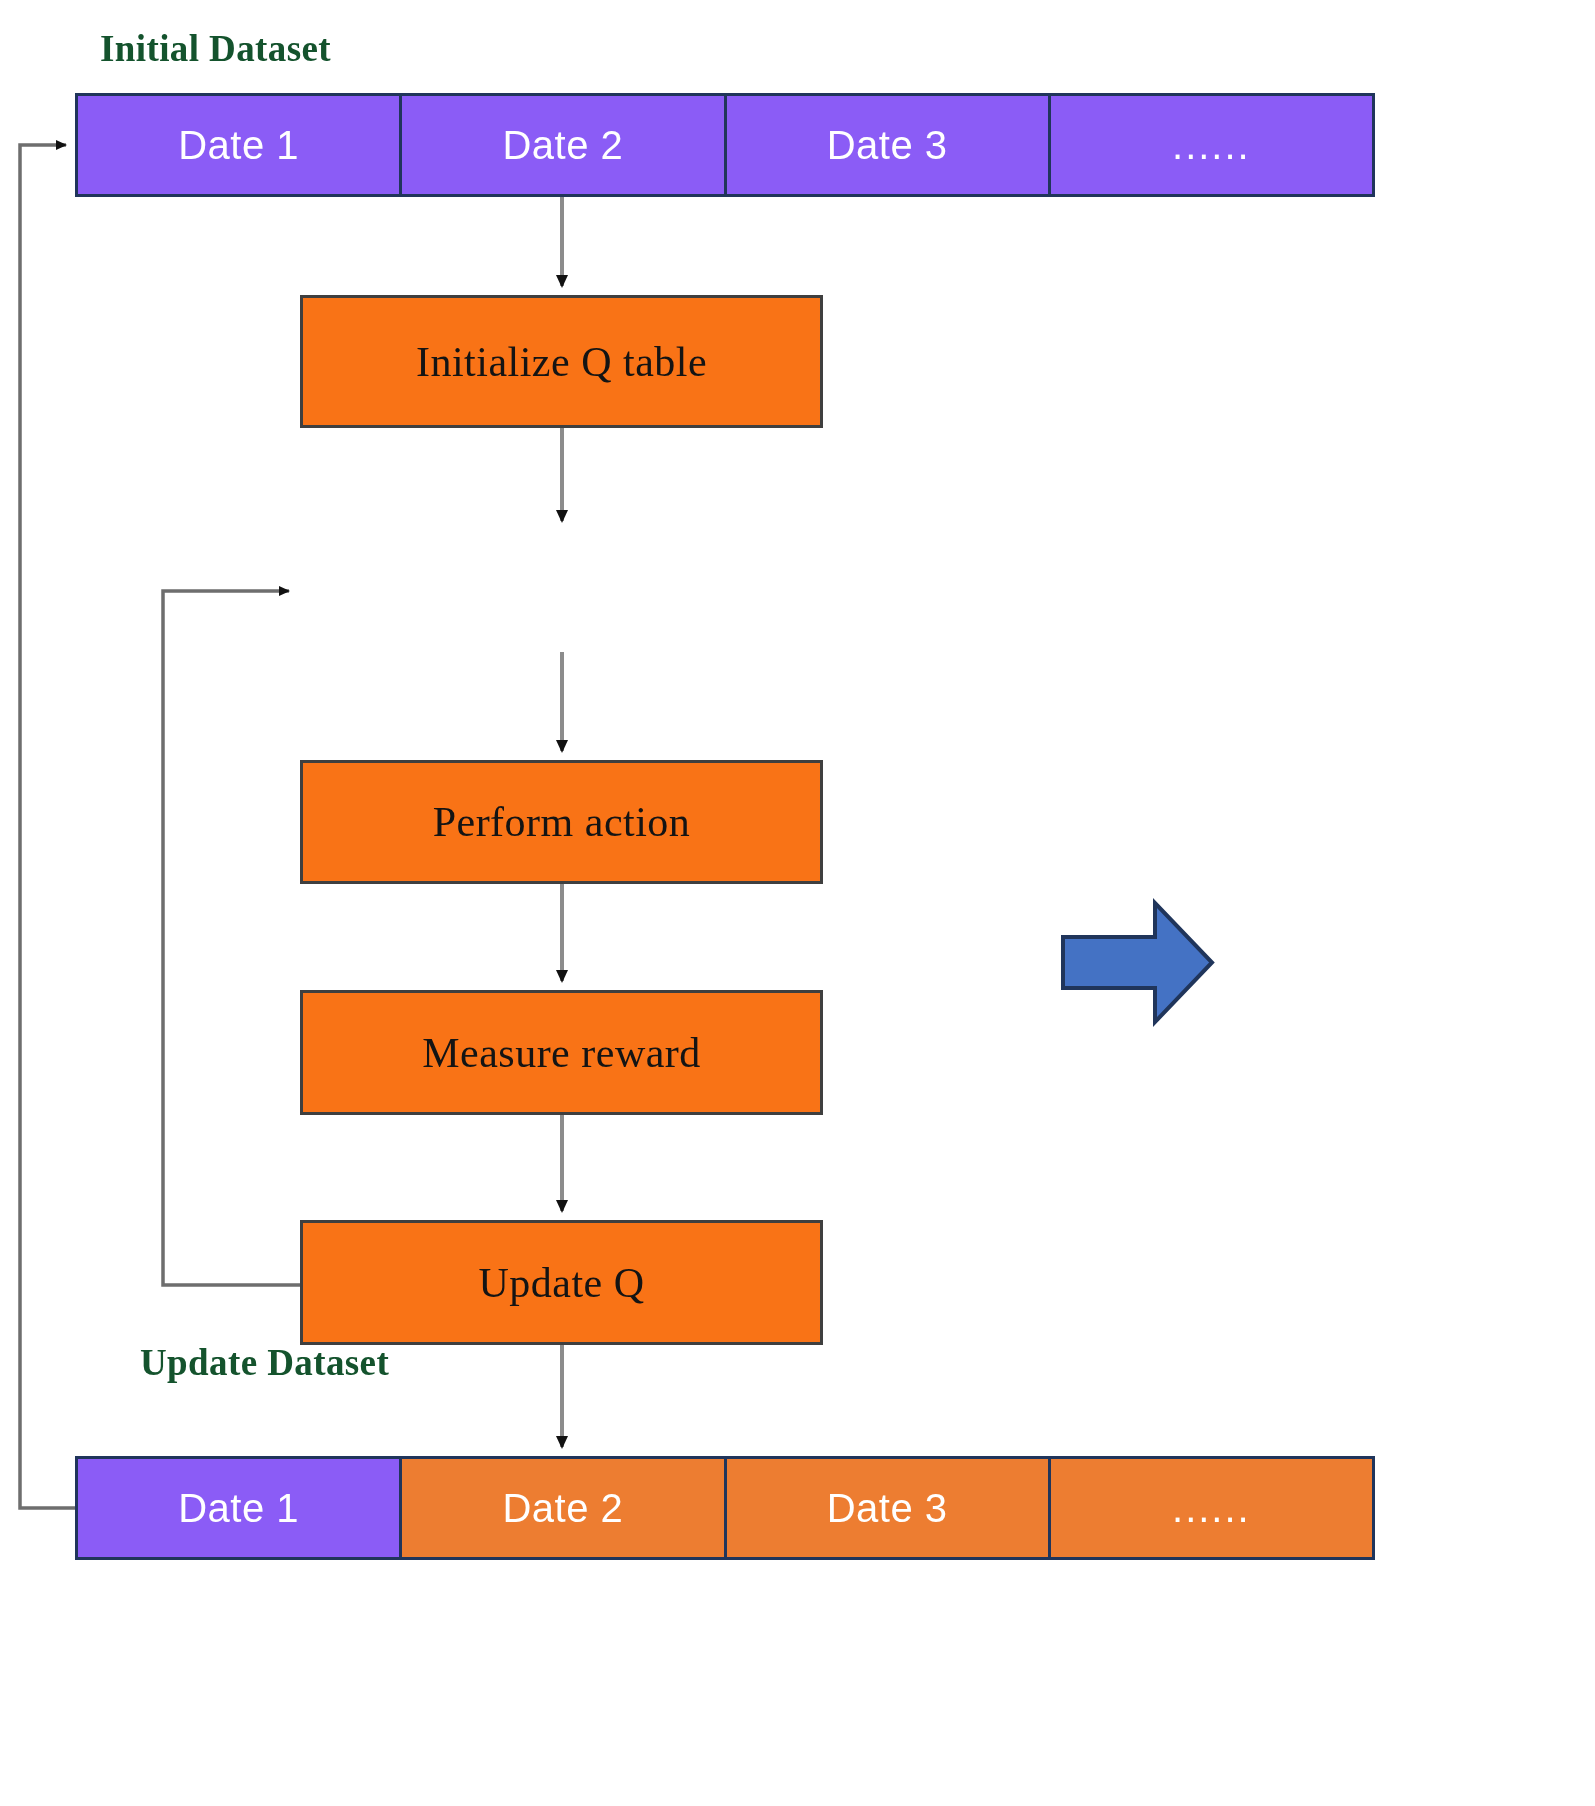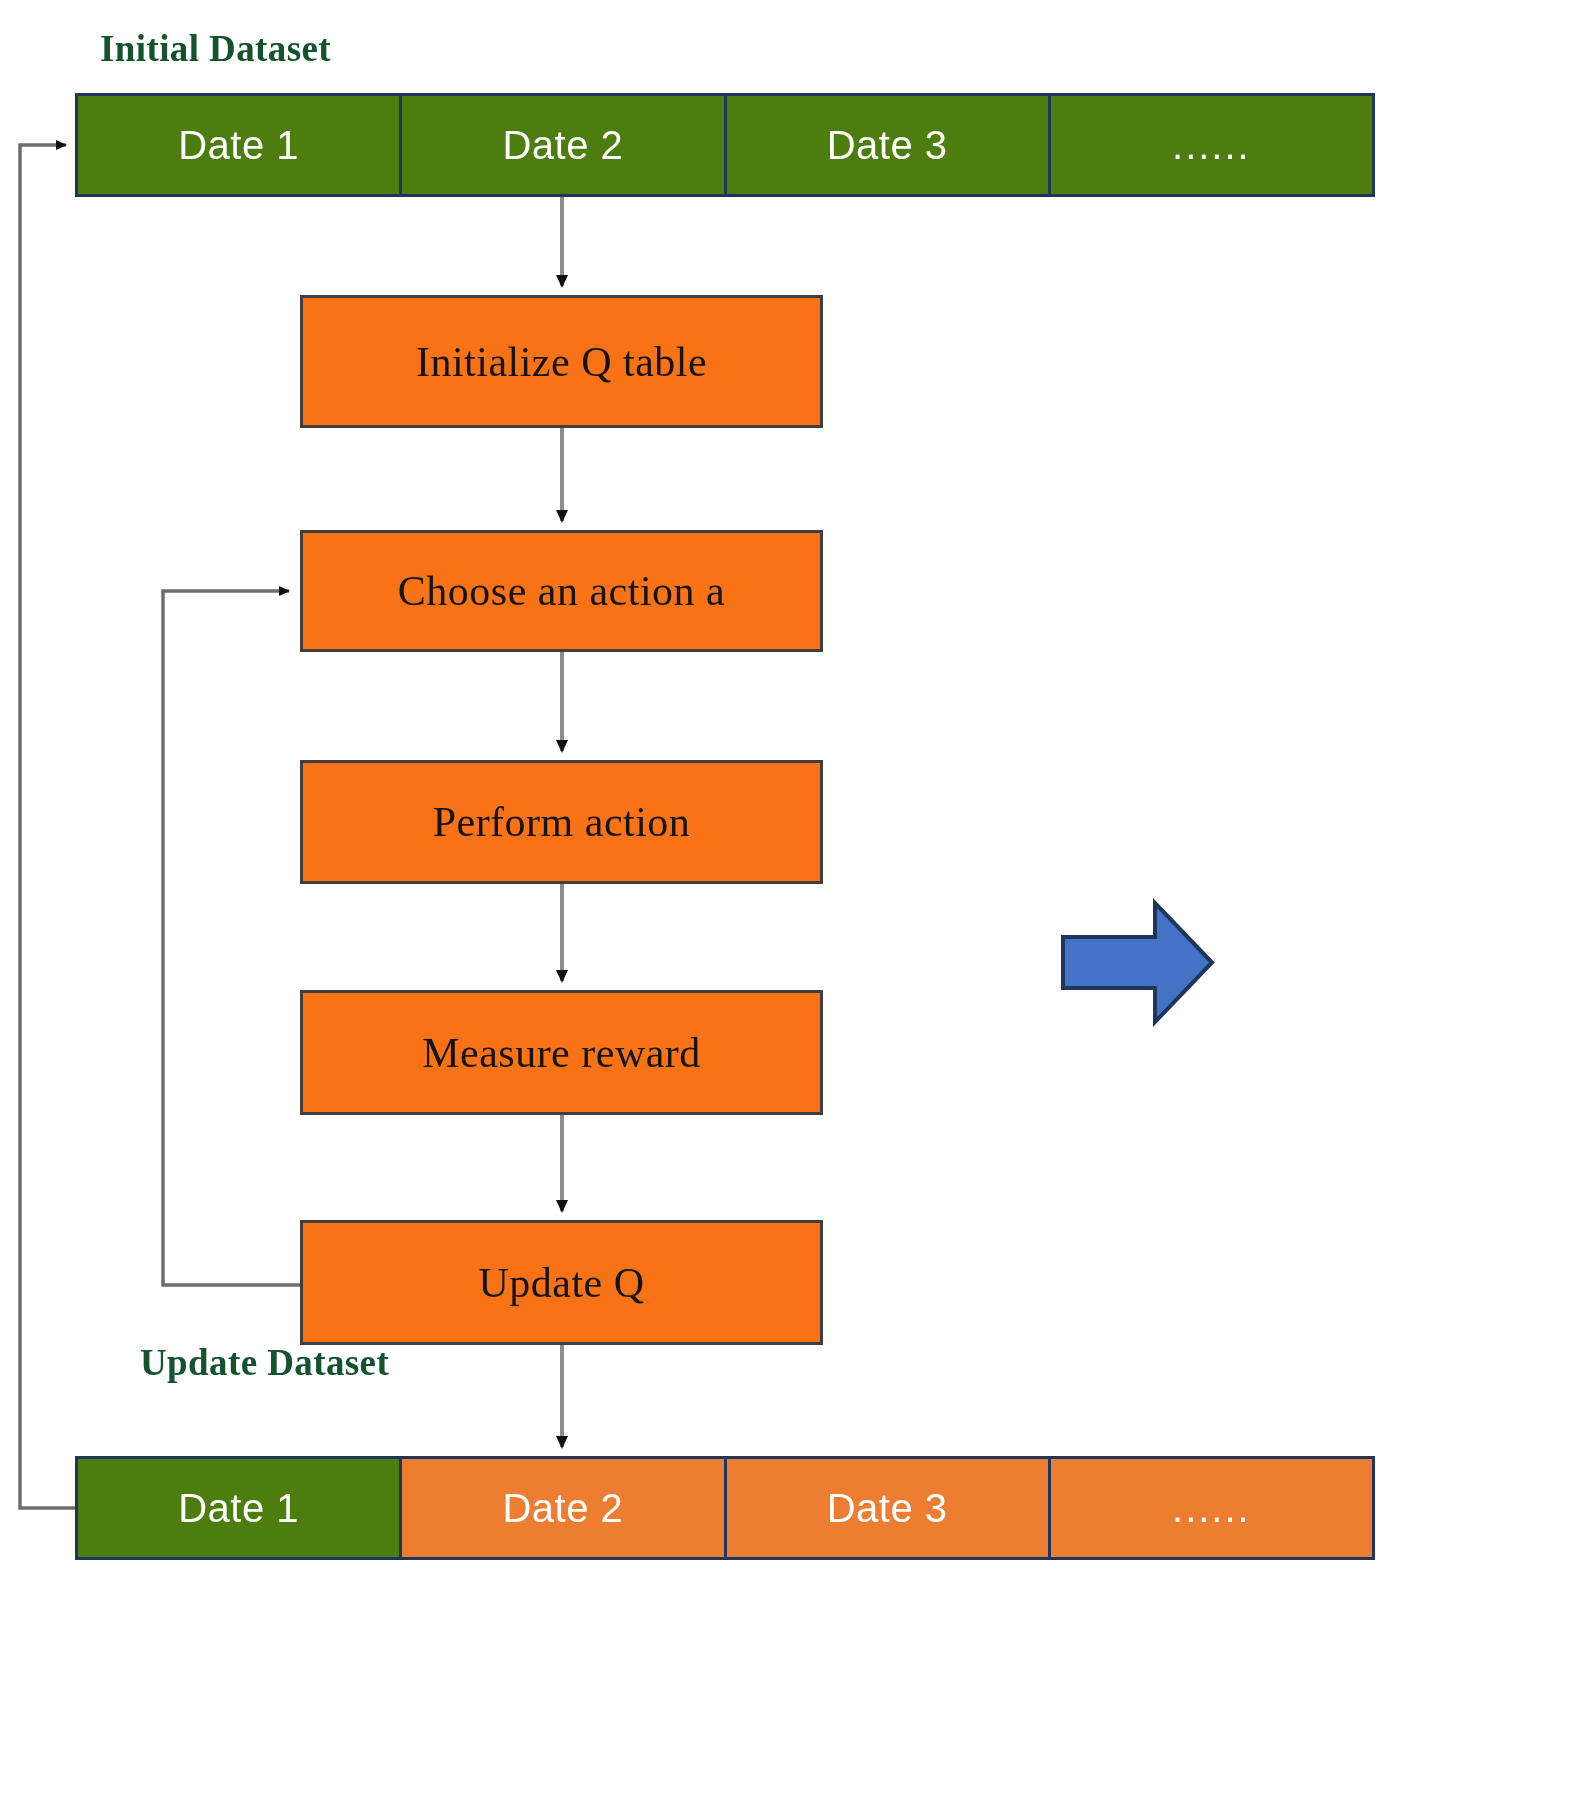--- a/index.html
+++ b/index.html
@@ -38,21 +38,21 @@
     justify-content:center;
     color:#ffffff;
     font-family:"Liberation Sans",sans-serif;
     font-size:40px;
     font-weight:400;
     box-sizing:border-box;
     border-right:3px solid #20355B;
     letter-spacing:0.5px;
   }
   .cell:last-child{border-right:none;}
-  .cell.blue  {background:#4d7c0f;}
+  .cell.blue  {background:#8b5cf6;}
   .cell.orange{background:#ED7D31;}
   .cell.dots{font-size:40px;letter-spacing:2px;}
 
   
   .pbox{
     position:absolute;
     left:300px;
     width:523px;
     box-sizing:border-box;
     border:3px solid #3F3F3F;
@@ -117,21 +117,20 @@
 
   <div class="dataset-bar" id="bar-initial">
     <div class="cell blue">Date 1</div>
     <div class="cell blue">Date 2</div>
     <div class="cell blue">Date 3</div>
     <div class="cell blue dots">......</div>
   </div>
 
   <div class="pbox" id="box-init">Initialize Q table</div>
 
-  <div class="pbox" id="box-choose">Choose an action a</div>
 
   <div class="pbox" id="box-perform">Perform  action</div>
 
   <div class="pbox" id="box-measure">Measure reward</div>
 
   <div class="pbox" id="box-update">Update Q</div>
 
   <svg id="blue-arrow" viewBox="0 0 165 135" xmlns="http://www.w3.org/2000/svg">
     <path d="M8,42 L100,42 L100,8 L157,67.5 L100,127 L100,93 L8,93 Z" fill="#4472C4" stroke="#20355B" stroke-width="4" stroke-linejoin="miter"></path>
   </svg>

